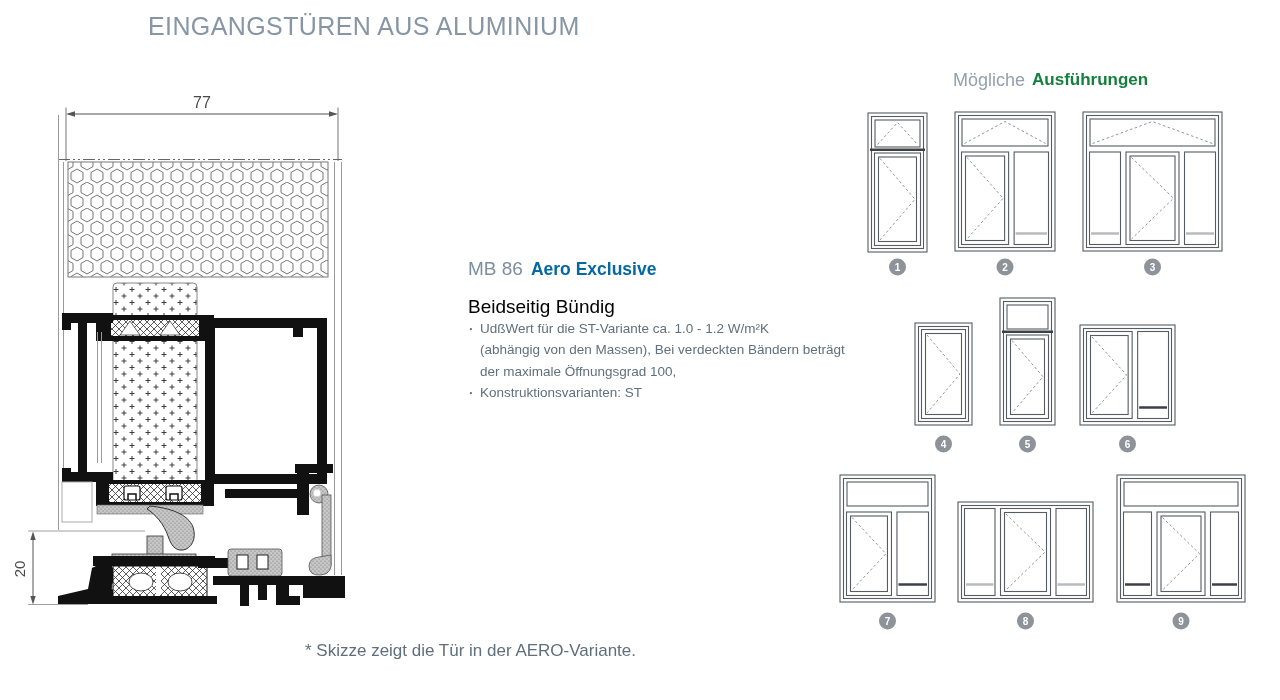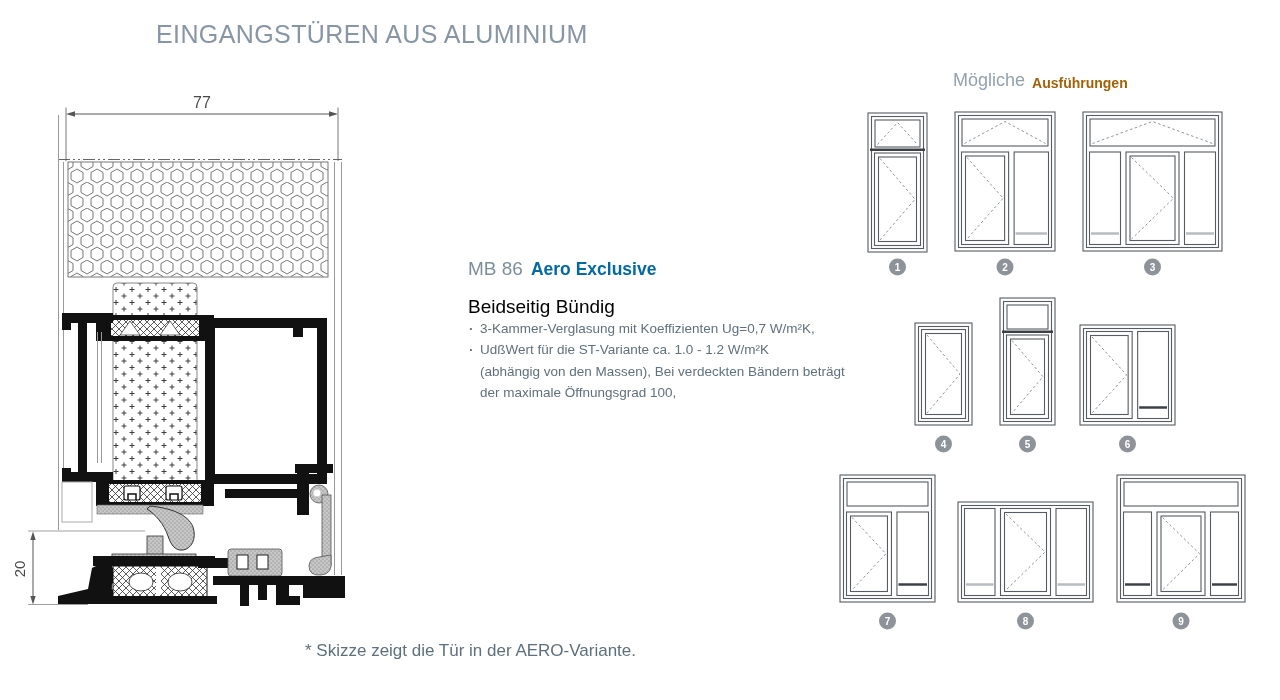--- a/index.html
+++ b/index.html
@@ -1,30 +1,30 @@
 <!DOCTYPE html>
 <html><head>
 <meta charset="utf-8">
 <style>
   html,body{margin:0;padding:0;}
   body{
     width:1280px;height:700px;position:relative;background:#ffffff;
     font-family:"Liberation Sans", sans-serif;overflow:hidden;
   }
   .page-title{
-    position:absolute;left:148px;top:12px;margin:8px;
+    position:absolute;left:148px;top:12px;margin:0;
     font-size:25px;font-weight:400;letter-spacing:0.4px;color:#8795a4;
   }
   #cross-svg{position:absolute;left:0;top:0;}
   #doors-svg{position:absolute;left:820px;top:95px;}
   .variants-heading{
-    position:absolute;left:953px;top:70px;display:flex;align-items:flex-end;gap:7px;
+    position:absolute;left:953px;top:70px;display:flex;align-items:flex-start;gap:7px;
   }
   .variants-heading .light{font-size:18px;color:#93a1ae;font-weight:400;}
-  .variants-heading .bold{font-size:14px;color:#a16207;font-weight:700;}
+  .variants-heading .bold{font-size:17px;color:#15803d;font-weight:700;}
   .product{position:absolute;left:468px;top:258px;width:380px;}
   .product h2{margin:0;font-weight:400;font-size:19px;color:#7e8e9d;display:flex;align-items:baseline;gap:8px;text-align:center;}
   .product h2 .name{font-size:17.5px;font-weight:700;color:#0369a1;}
   .subtitle{margin-top:16px;font-size:19px;color:#000000;line-height:21.5px;}
   ul.features{margin:0;padding:0;list-style:none;font-size:13.5px;color:#60707d;line-height:21.5px;}
   ul.features li{position:relative;padding-left:12px;white-space:pre-line;}
   ul.features li::before{content:"\00B7";position:absolute;left:1px;top:0;font-weight:700;color:#60707d;}
   .footnote{position:absolute;left:305px;top:641px;font-size:17px;color:#5f6f7c;}
 </style>
 </head>
@@ -164,24 +164,24 @@
   </g>
 </svg>
 
 <div class="product">
   <h2>
     <span class="code">MB 86</span>
     <span class="name">Aero Exclusive</span>
   </h2>
   <div class="subtitle">Beidseitig Bündig</div>
   <ul class="features" id="feature-list">
-      <li>3-Kammer-Verglasung mit Koeffizienten Ug=0,7 W/m²K,</li>
       <li>UdßWert für die ST-Variante  ca. 1.0 - 1.2 W/m²K
 (abhängig von den Massen), Bei verdeckten Bändern beträgt
 der maximale Öffnungsgrad 100,</li>
+      <li>Konstruktionsvarianten: ST</li>
     </ul>
 </div>
 
 <div class="variants-heading">
   <span class="light">Mögliche</span>
   <span class="bold">Ausführungen</span>
 </div>
 
 <svg id="doors-svg" width="440" height="545" viewBox="820 95 440 545" xmlns="http://www.w3.org/2000/svg">
     <g>

